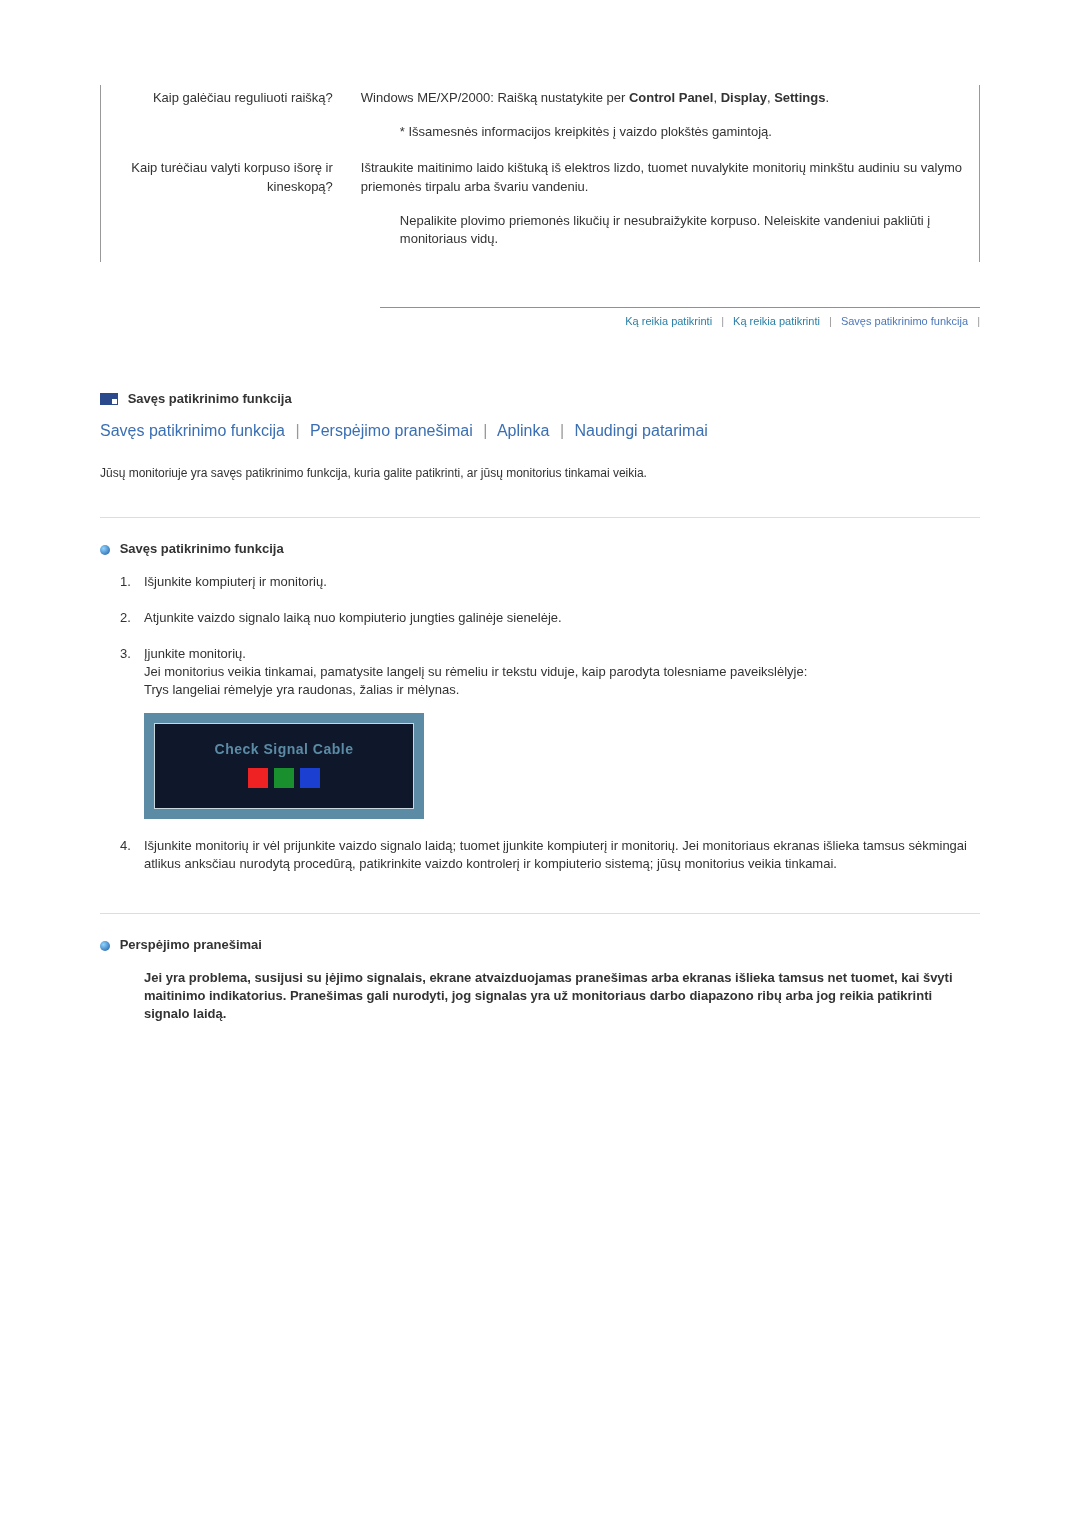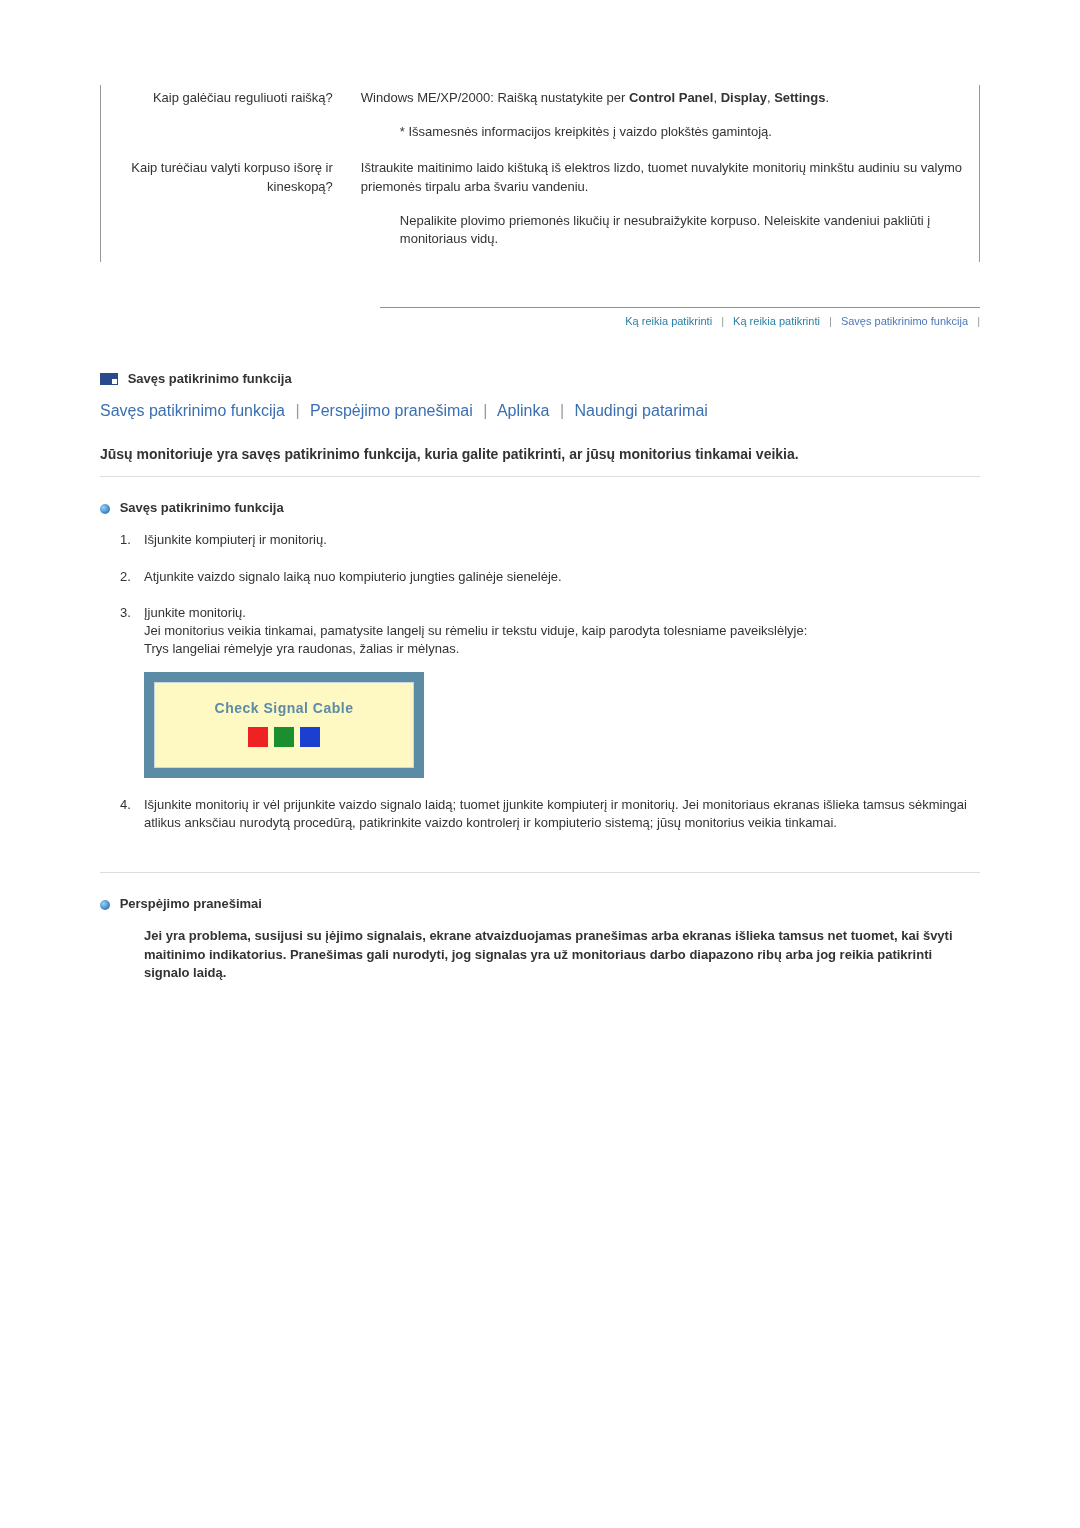--- a/index.html
+++ b/index.html
@@ -43,21 +43,21 @@
     }
     .faq-a p:last-child {
       margin-bottom: 0;
       margin-left: 39px;
     }
     .tabs-bar {
       text-align: right;
       border-top: 1px solid #6b9cc0;
       padding-top: 6px;
       font-size: 11px;
-      margin-bottom: 40px;
+      margin-bottom: 60px;
       margin-left: 280px;
     }
     .tabs-bar a {
       color: #2a7fa6;
       text-decoration: none;
       padding: 0 6px;
     }
     .tabs-bar .tab-active {
       color: #4b77bb;
       font-weight: normal;
@@ -99,23 +99,23 @@
     }
     .inner-links a {
       color: #3a6fb3;
       text-decoration: none;
     }
     .inner-links .sep {
       color: #999;
       padding: 0 6px;
     }
     .intro-text {
-      font-weight: bold;
-      margin-bottom: 12px;
-      font-size: 14px;
+      font-weight: normal;
+      margin-bottom: 36px;
+      font-size: 12px;
     }
     .hr {
       border: none;
       border-top: 1px solid #ddd;
       margin-bottom: 22px;
     }
     .sub-heading {
       font-weight: bold;
       margin-bottom: 14px;
       font-size: 13px;
@@ -145,21 +145,21 @@
       top: 0;
     }
     .signal-box {
       margin-top: 14px;
       margin-bottom: 18px;
       width: 280px;
       background: #5b8ba5;
       padding: 10px;
     }
     .signal-inner {
-      background: #fef9c3;
+      background: #0f172a;
       border: 1px solid #c9d7df;
       padding: 16px 12px 20px 12px;
       text-align: center;
     }
     .signal-inner .label {
       color: #5b8ba5;
       font-weight: bold;
       font-size: 14px;
       letter-spacing: 0.5px;
       margin-bottom: 8px;

